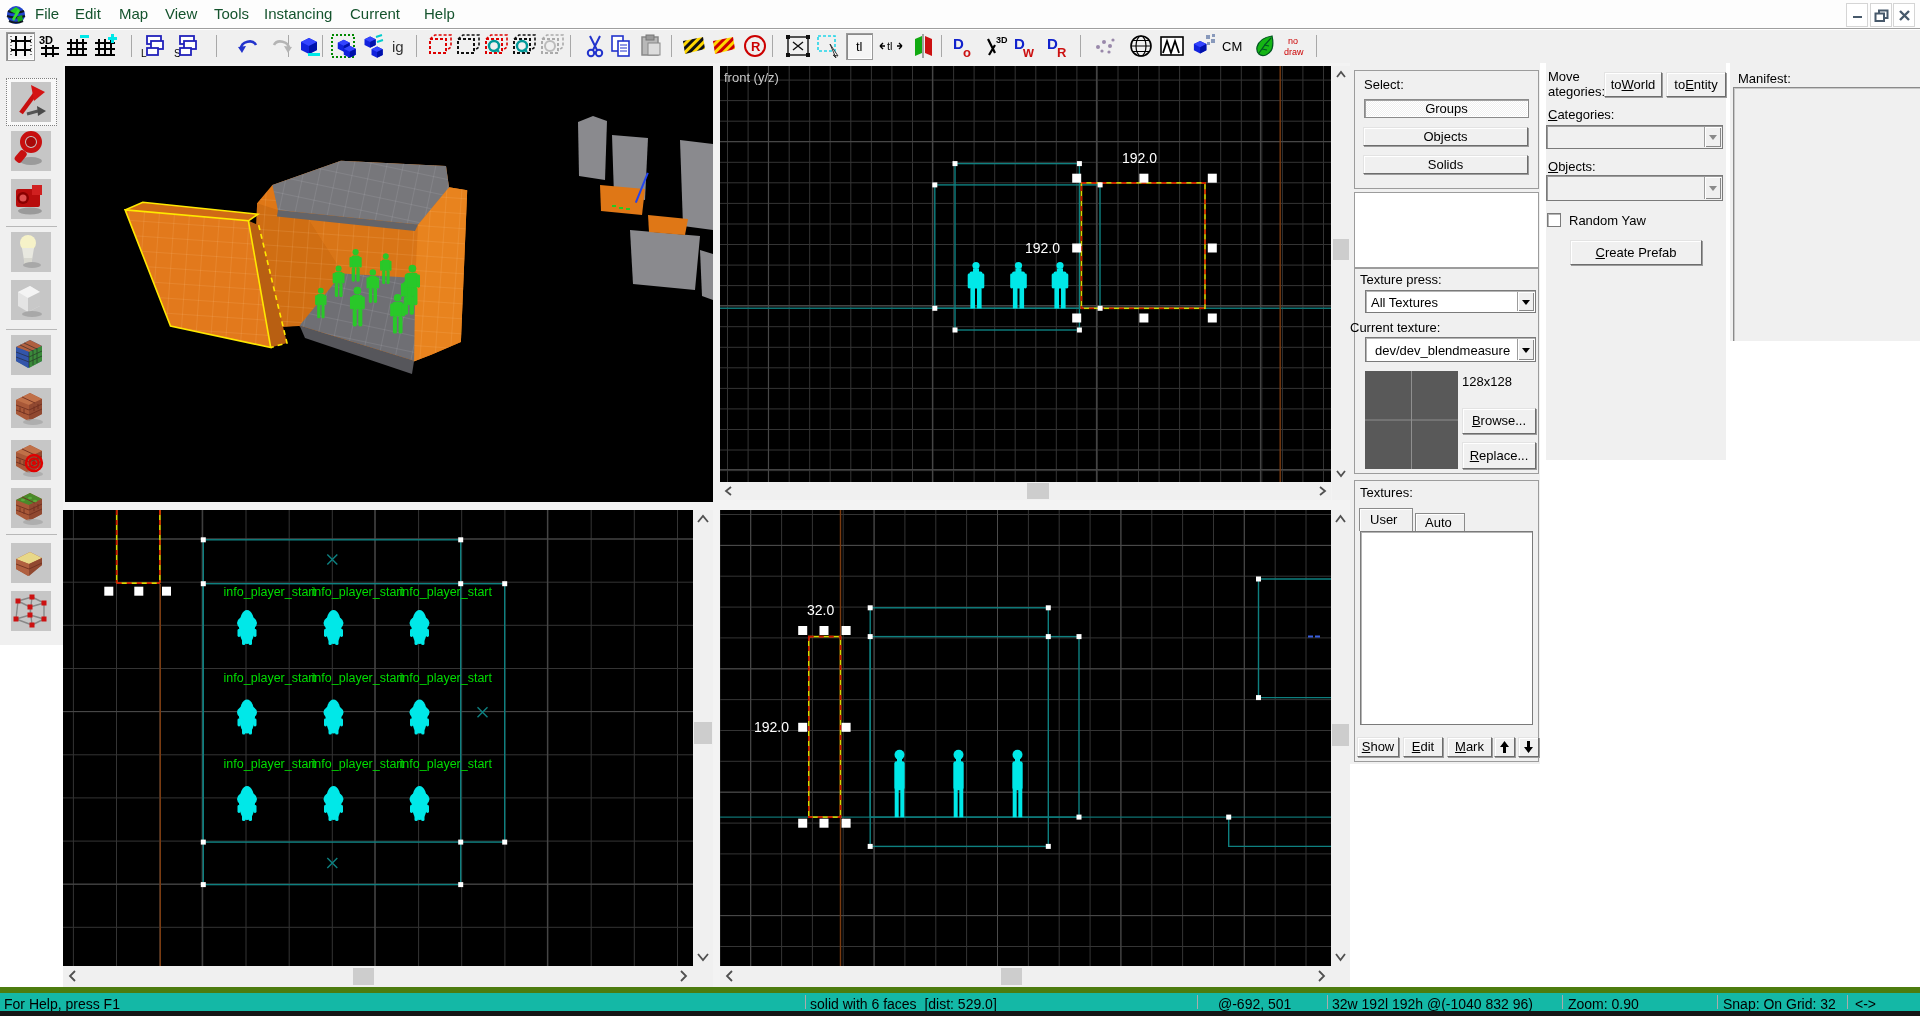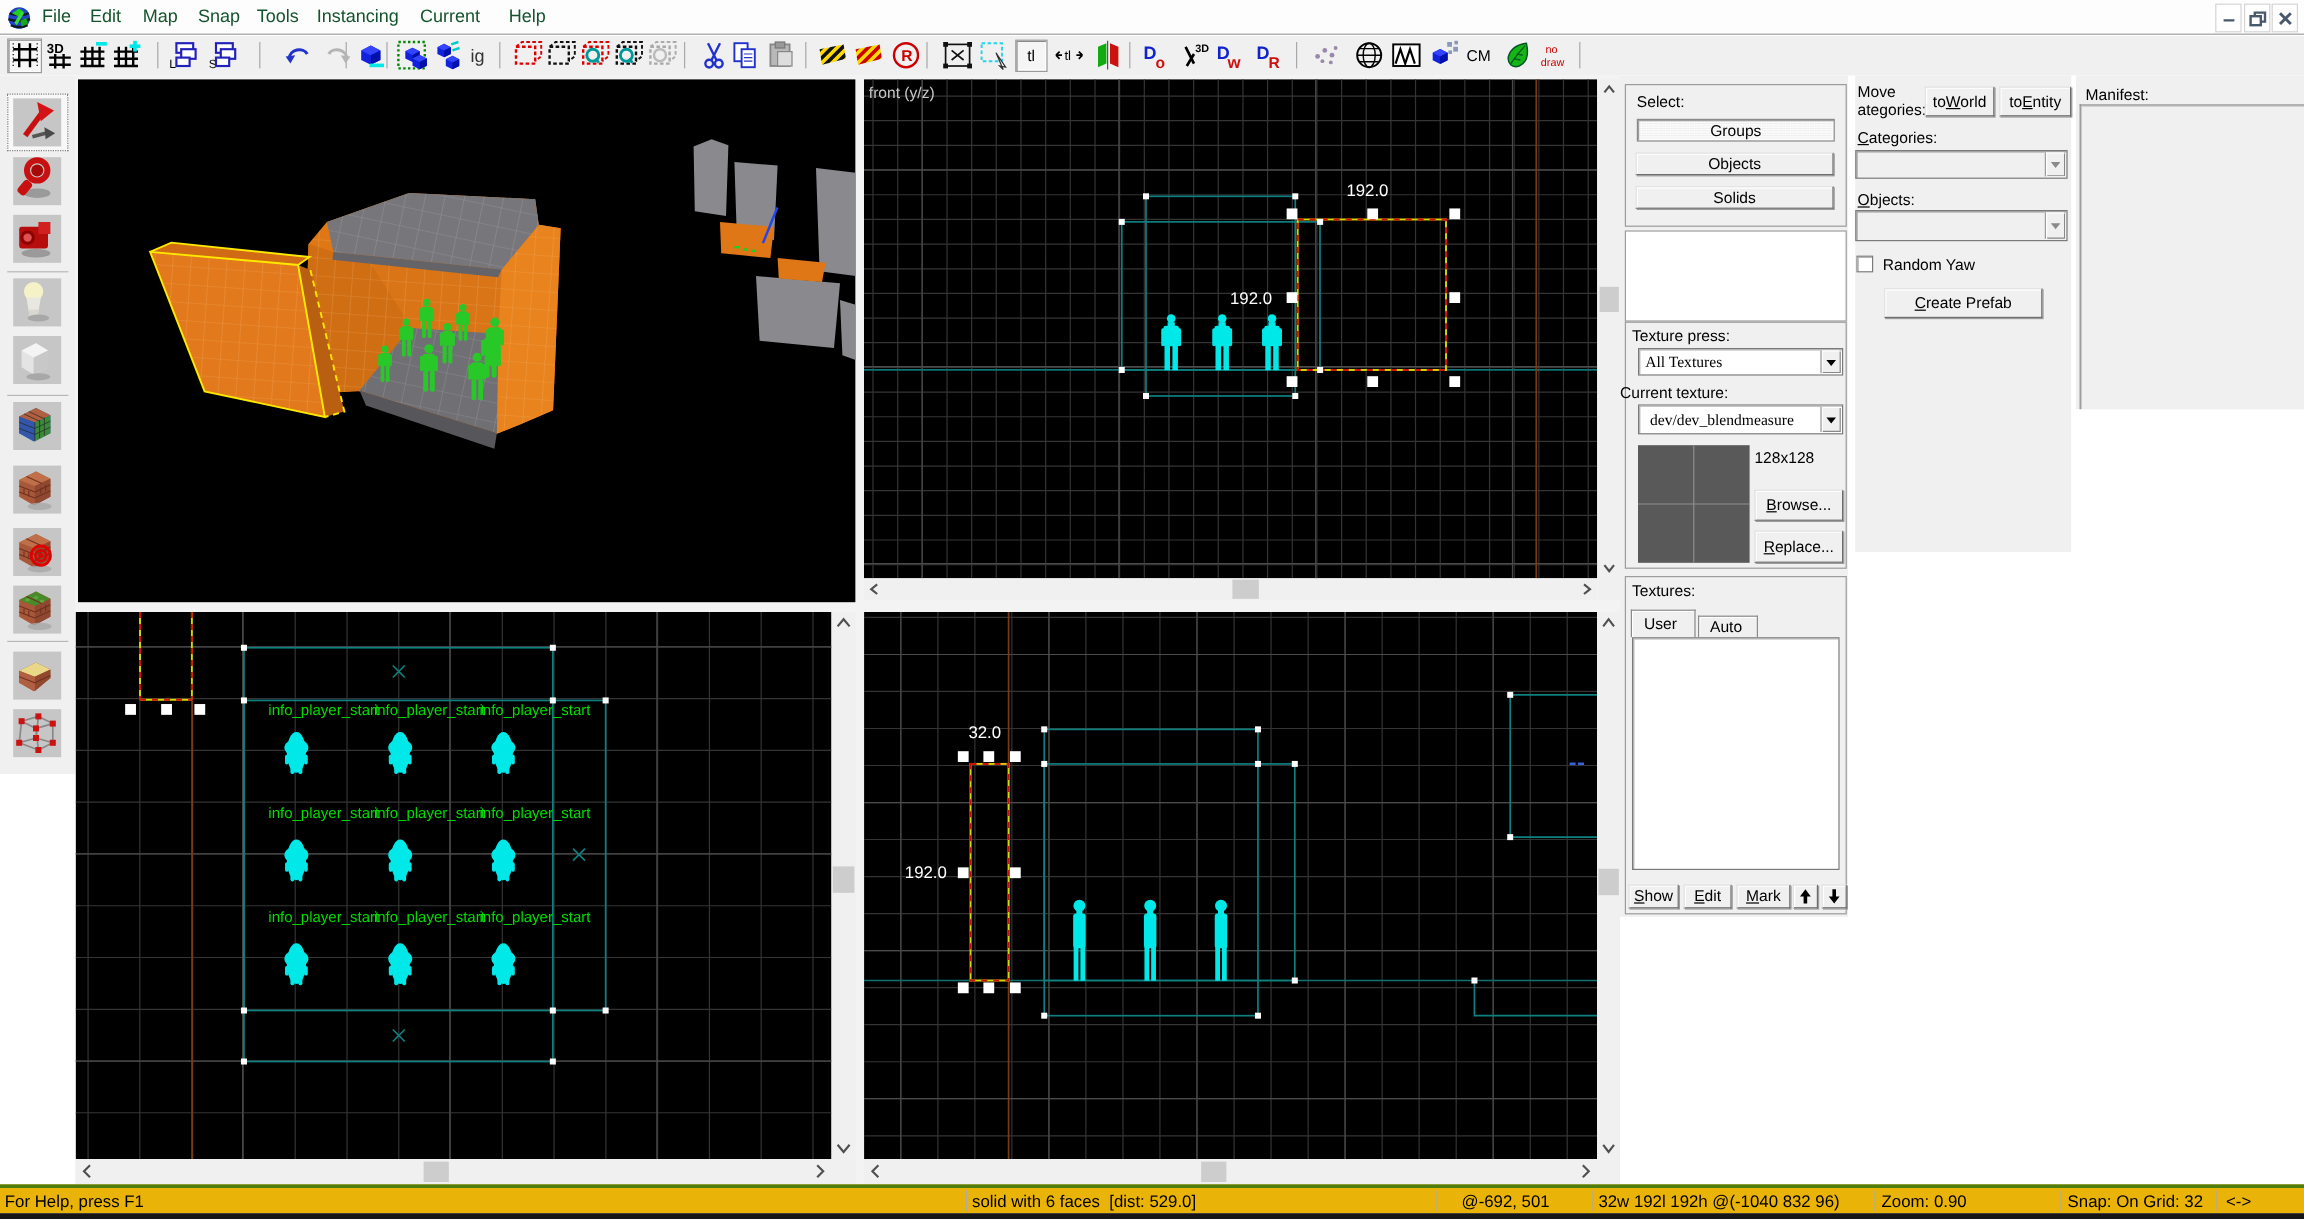--- a/index.html
+++ b/index.html
@@ -21,30 +21,30 @@
 .gpanel { position:absolute; background:#f0f0f0; }
 .gbox { position:absolute; border:1px solid #9c9c9c; }
 .lbl { position:absolute; font-size:13px; color:#000; white-space:nowrap; }
 .btn { position:absolute; background:#f0f0f0; border-top:1px solid #e3e3e3; border-left:1px solid #e3e3e3;
   border-right:1px solid #6d6d6d; border-bottom:1px solid #6d6d6d;
   box-shadow:inset 1px 1px 0 #ffffff, 1px 1px 0 #9c9c9c;
   font-size:13px; color:#000; text-align:center; }
 .btn.press { border:1px solid #8a8a8a; box-shadow:inset 1px 1px 0 #a0a0a0, inset -1px -1px 0 #fff;
   background:repeating-conic-gradient(#ffffff 0 25%, #efefef 0 50%) 0 0/2px 2px; }
 .combo { position:absolute; background:#fff; border:1px solid #7a7a7a;
-  box-shadow:inset 1px 1px 0 #b4b4b4; font-size:13px;font-family:Liberation Serif, serif; }
+  box-shadow:inset 1px 1px 0 #b4b4b4; font-size:13px; }
 .combo .tx { position:absolute; left:5px; top:50%; transform:translateY(-50%); white-space:nowrap; }
 .combo .arr { position:absolute; right:1px; top:1px; bottom:1px; width:17px; background:#f0f0f0;
   border-left:1px solid #9c9c9c; box-shadow:inset 1px 1px 0 #fff, inset -1px -1px 0 #888; }
 .combo .arr:after { content:""; position:absolute; left:50%; top:50%; margin:-2px 0 0 -4px;
   border:4px solid transparent; border-top:5px solid #000; }
 .combo.dis { background:#f0f0f0; box-shadow:inset 1px 1px 0 #9a9a9a; }
 .combo.dis .arr:after { border-top-color:#8a8a8a; }
-#statusbar { position:absolute; left:0; top:987px; width:1920px; height:24px; background:#eab308;
-  border-top:3px solid #4d7c0f; font-size:14px; }
+#statusbar { position:absolute; left:0; top:987px; width:1920px; height:24px; background:#14b8a6;
+  border-top:6px solid #4d7c0f; font-size:14px; }
 #statusbar .fld { position:absolute; top:2px; bottom:2px; border-left:1px solid #ababab; }
 #statusbar .tx { position:absolute; top:3px; font-size:14px; color:#000; white-space:nowrap; }
 #bottomstrip { position:absolute; left:0; top:1011px; width:1920px; height:5px; background:#161616; }
 .sb { position:absolute; background:#f0f0f0; }
 .sbthumb { position:absolute; background:#cdcdcd; }
 svg { display:block; }
 </style>
 </head>
 <body>
 <div id="menubar">
@@ -53,21 +53,21 @@
     <g stroke="#101820" stroke-width="2" fill="none">
       <path d="M2,6 C6,8 14,8 18,6 M1,11 C6,13 14,13 19,11 M3,16 C7,18 13,18 17,16"></path>
     </g>
     <path d="M4,6 L10,2 L14,5 L10,9 Z" fill="#22cc22"></path>
     <path d="M12,4 L14,6 L8,16 L6,14 Z" fill="#33dd33"></path>
     <path d="M11,12 L16,10 L17,15 L12,17 Z" fill="#18a818"></path>
   </svg>
   <span class="mitem" style="left:35px">File</span>
   <span class="mitem" style="left:75px">Edit</span>
   <span class="mitem" style="left:119px">Map</span>
-  <span class="mitem" style="left:165px">Snap</span>
+  <span class="mitem" style="left:165px">View</span>
   <span class="mitem" style="left:214px">Tools</span>
   <span class="mitem" style="left:264px">Instancing</span>
   <span class="mitem" style="left:350px">Current</span>
   <span class="mitem" style="left:424px">Help</span>
 
   <div class="abs" style="left:1846px;top:3px;width:22px;height:24px;border:1px solid #d5d5d5;background:#fff"></div>
   <div class="abs" style="left:1870px;top:3px;width:22px;height:24px;border:1px solid #d5d5d5;background:#fff"></div>
   <div class="abs" style="left:1893px;top:3px;width:22px;height:24px;border:1px solid #d5d5d5;background:#fff"></div>
   <svg class="abs" style="left:1846px;top:3px" width="70" height="24" viewBox="0 0 70 24">
     <g fill="none" stroke="#47596b" stroke-width="2">

